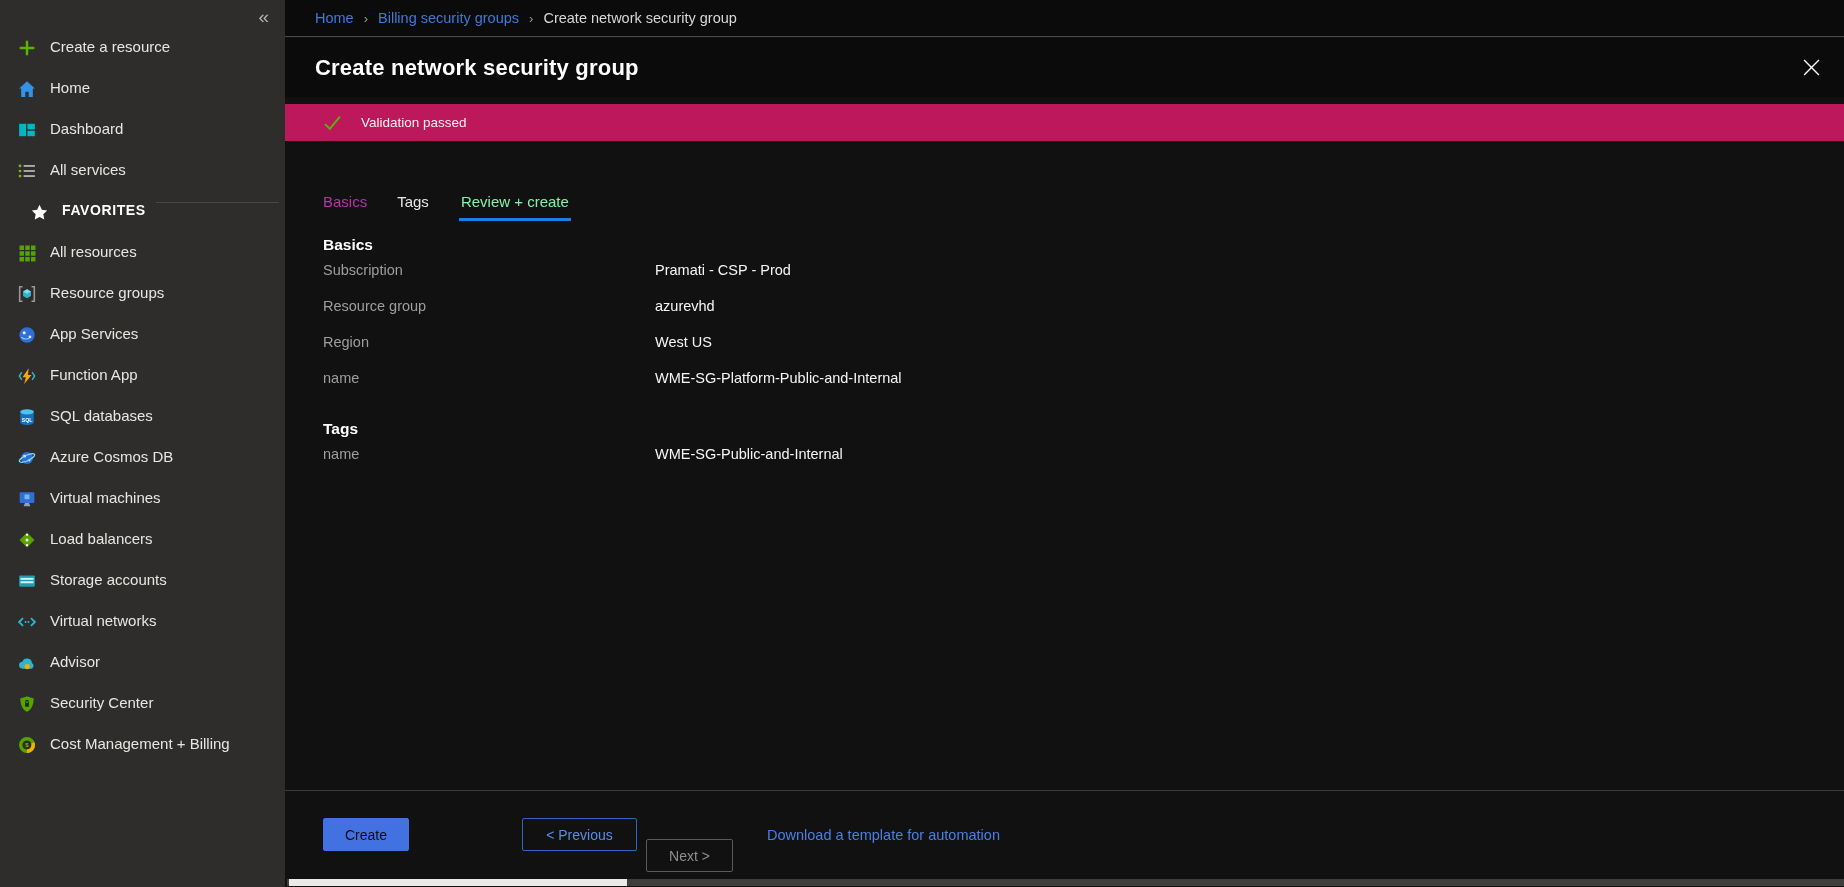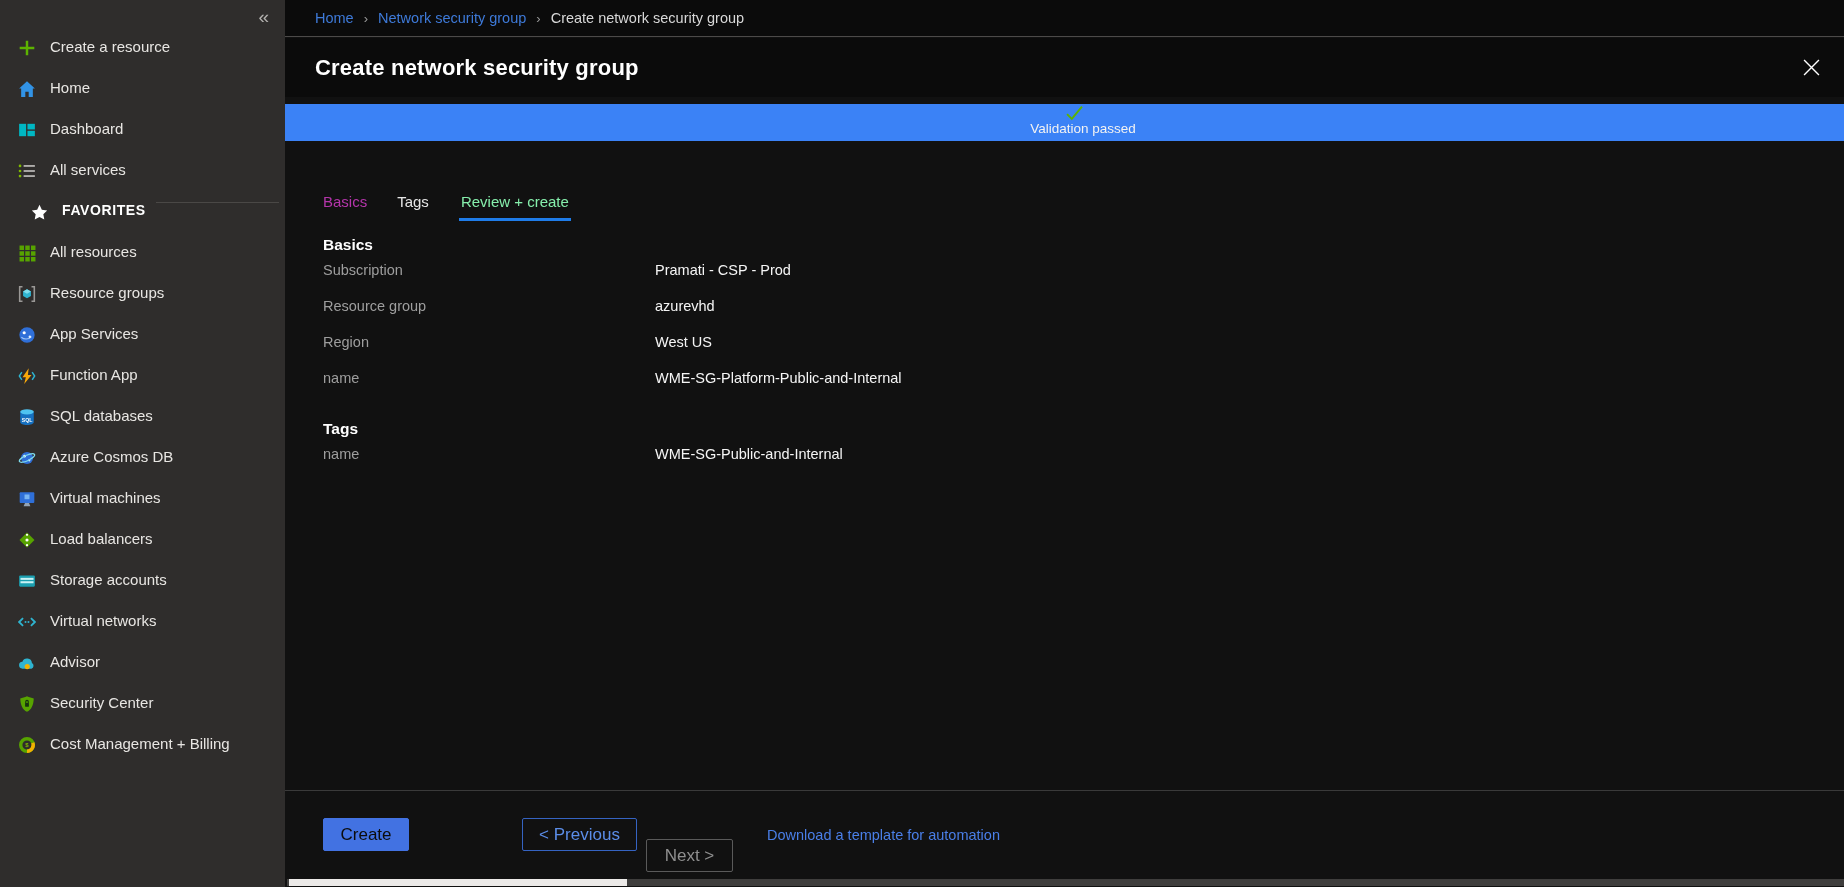--- a/index.html
+++ b/index.html
@@ -28,41 +28,41 @@
   .crumb-link { color:#3e7ad9; cursor:pointer; }
   .crumb-sep { color:#9a9a9a; margin:0 10px; font-size:13px; }
   .crumb-current { color:#d8d8d8; }
 
   .titlebar { position:absolute; top:38px; left:0; right:0; height:59px; background:#0b0b0b;
     display:flex; align-items:center; padding:0 20px 0 30px; }
   .page-title { color:#ffffff; font-size:22px; font-weight:600; letter-spacing:.2px; }
   .close-btn { margin-left:auto; width:26px; height:26px; display:flex; align-items:center;
     justify-content:center; cursor:pointer; }
 
-  .banner { position:absolute; top:104px; left:0; right:0; height:37px; background:#3b82f6;
-    display:flex; align-items:center; padding-left:37px;flex-direction:column; }
+  .banner { position:absolute; top:104px; left:0; right:0; height:37px; background:#be185d;
+    display:flex; align-items:center; padding-left:37px; }
   .banner .check { margin-right:18px; }
   .banner-text { color:#f2f2f2; font-size:13.5px; }
 
   .tabs { position:absolute; top:193px; left:38px; display:flex; }
   .tab { font-size:15px; margin-right:30px; padding-bottom:11px; cursor:pointer; color:#e6e6e6; }
   .tab.visited { color:#b535ab; }
   .tab.active { color:#86efac; font-weight:400; padding:0 2px 8px;
     border-bottom:3px solid #1f7ce8; }
 
   .review { position:absolute; top:236px; left:38px; right:40px; }
   .sec-heading { color:#ffffff; font-size:15.5px; font-weight:700; height:26px; }
   .review-row { display:flex; align-items:flex-start; height:36px; font-size:14.5px; }
   .review-row .lbl { width:332px; color:#9e9e9e; }
   .review-row .val { color:#f5f5f5; }
   .sec-gap { height:14px; }
 
   .footer { position:absolute; top:790px; left:0; right:0; height:88px;
     border-top:1px solid #3a3a3a; display:flex; align-items:center; padding-left:38px; }
-  .btn { height:33px; font-size:17px; font-family:"Liberation Sans",sans-serif;
+  .btn { height:33px; font-size:14px; font-family:"Liberation Sans",sans-serif;
     cursor:pointer; border-radius:2px; }
   .btn-create { width:86px; background:#4272e2; border:1px solid #4272e2; color:#0c0c0c; }
   .btn-prev { width:115px; margin-left:113px; background:transparent;
     border:1px solid #3563c2; color:#5b8de8; }
   .btn-next { width:87px; margin-left:9px; background:transparent;
     border:1px solid #5a5a5a; color:#8f8f8f; cursor:default;margin-top:42px; }
   .dl-link { margin-left:34px; color:#4a7fe8; font-size:14.5px; cursor:pointer; text-decoration:none; }
 
   .hscroll { position:absolute; bottom:1px; left:2px; right:0; height:7px; background:#3f3e3d; }
   .hscroll .thumb { position:absolute; left:2px; top:0; bottom:0; width:338px; background:#eceae8; }
@@ -287,21 +287,21 @@
     </div>
 
   </div>
 </div>
 
 <div class="blade">
 
   <div class="topbar">
     <span class="crumb-link">Home</span>
     <span class="crumb-sep">›</span>
-    <span class="crumb-link">Network security group</span>
+    <span class="crumb-link">Billing security groups</span>
     <span class="crumb-sep">›</span>
     <span class="crumb-current">Create network security group</span>
   </div>
 
   <div class="titlebar">
     <span class="page-title">Create network security group</span>
     <span class="close-btn">
       <svg width="17" height="17" viewBox="0 0 16 16">
           <path d="M1 1 15 15M15 1 1 15" stroke="#ffffff" stroke-width="1.3"></path>
         </svg>

